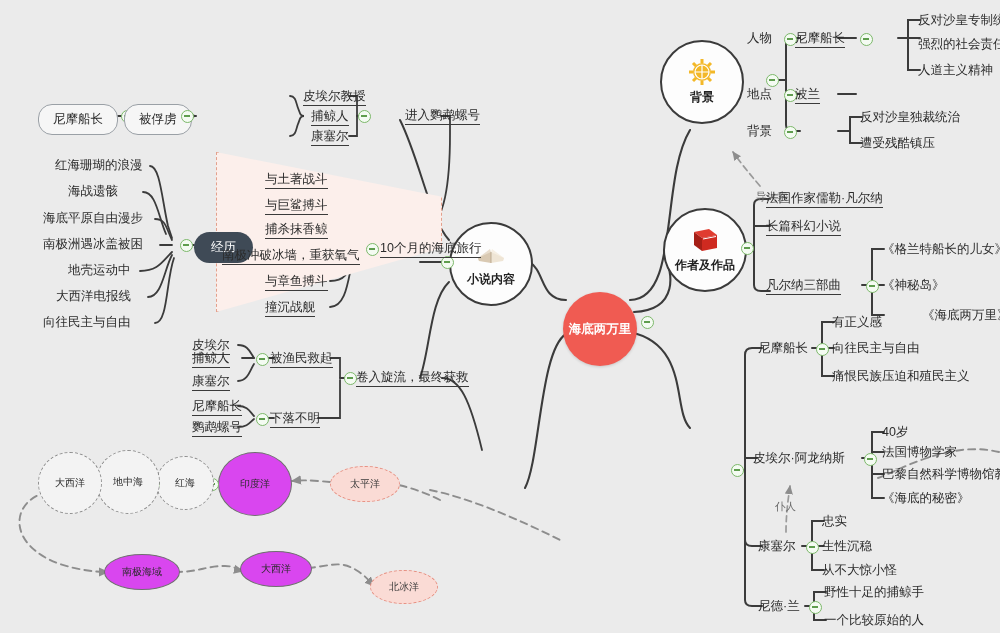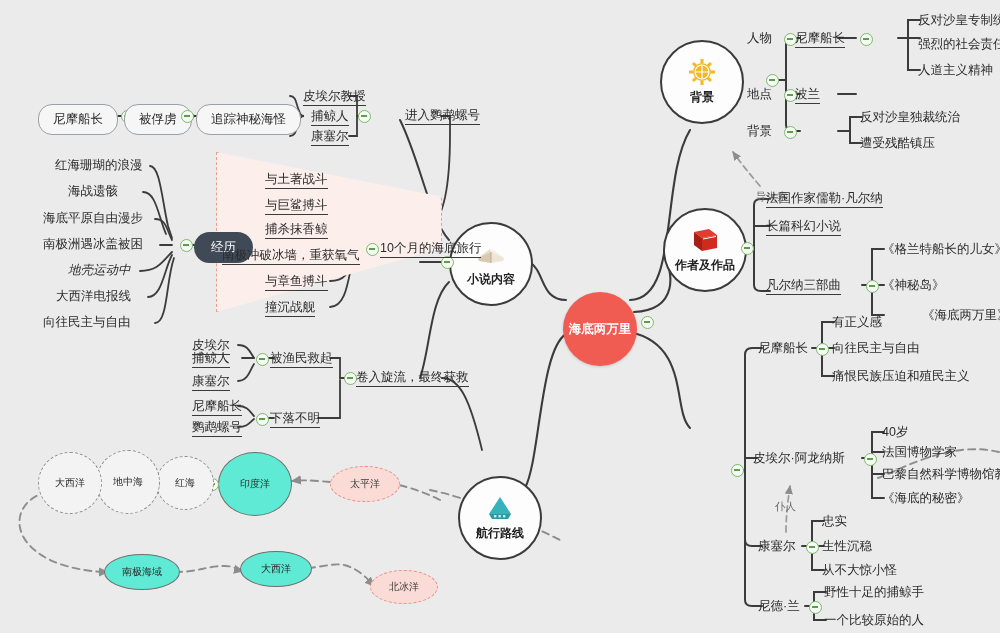--- a/index.html
+++ b/index.html
@@ -45,21 +45,21 @@
     position:absolute;background:#f6f6f6;color:#2b2b2b;font-size:12.5px;
     padding:6px 14px;border-radius:14px;border:1.4px solid #9aa0a6;
   }
 
   
   .ell{
     position:absolute;display:flex;align-items:center;justify-content:center;
     font-size:10px;color:#2b2b2b;border-radius:50%;
     background:#f3f3f3;border:1.6px dashed #8d8d8d;
   }
-  .ell.solid{border-style:solid;background:#5eead4;border-color:#6f6f6f;}
+  .ell.solid{border-style:solid;background:#d946ef;border-color:#6f6f6f;}
   .ell.pinkish{background:#fadbd5;border:1.6px dashed #e79183;color:#3a3a3a;}
 
   
   .groupbox{
     position:absolute;background:#fcefeb;border:1.6px dashed #e3a08c;
   }
 
   
   .tgl{
     position:absolute;width:11px;height:11px;border-radius:50%;
@@ -336,37 +336,36 @@
       </svg>
     </span>
     <span class="lbl">小说内容</span>
   </div>
   <div class="tgl" style="left:441px;top:256px;"></div>
 
   <div class="pill" style="left:38px;top:104px;">尼摩船长</div>
   <div class="tgl" style="left:121px;top:110px;"></div>
   <div class="pill" style="left:124px;top:104px;">被俘虏</div>
   <div class="tgl" style="left:181px;top:110px;"></div>
-  <div class="pill" style="left:196px;top:104px;">追踪神秘海怪</div>
 
   <div class="nd u" style="left:303px;top:90px;">皮埃尔教授</div>
   <div class="nd u" style="left:311px;top:110px;">捕鲸人</div>
   <div class="nd u" style="left:311px;top:130px;">康塞尔</div>
   <div class="tgl" style="left:358px;top:110px;"></div>
   <div class="nd u" style="left:370px;top:109px;margin-left:35px;">进入鹦鹉螺号</div>
 
   <div class="groupbox" style="left:216px;top:152px;width:224px;height:158px;clip-path:polygon(0 0,100% 28%,100% 60%,0 100%);"></div>
 
   <div class="pill-dark" style="left:194px;top:232px;">经历</div>
   <div class="tgl" style="left:180px;top:239px;"></div>
   <div class="nd" style="left:55px;top:159px;">红海珊瑚的浪漫</div>
   <div class="nd" style="left:68px;top:185px;">海战遗骸</div>
   <div class="nd" style="left:43px;top:212px;">海底平原自由漫步</div>
   <div class="nd" style="left:43px;top:238px;">南极洲遇冰盖被困</div>
-  <div class="nd" style="left:68px;top:264px;font-style:italic;">地壳运动中</div>
+  <div class="nd" style="left:68px;top:264px;">地壳运动中</div>
   <div class="nd" style="left:56px;top:290px;">大西洋电报线</div>
   <div class="nd" style="left:43px;top:316px;">向往民主与自由</div>
 
   <div class="nd u" style="left:265px;top:173px;">与土著战斗</div>
   <div class="nd u" style="left:265px;top:199px;">与巨鲨搏斗</div>
   <div class="nd u" style="left:265px;top:223px;">捕杀抹香鲸</div>
   <div class="nd u" style="left:222px;top:249px;">南极冲破冰墙，重获氧气</div>
   <div class="nd u" style="left:265px;top:275px;">与章鱼搏斗</div>
   <div class="nd u" style="left:265px;top:301px;">撞沉战舰</div>
   <div class="tgl" style="left:366px;top:243px;"></div>
@@ -379,34 +378,20 @@
   <div class="nd u" style="left:270px;top:352px;">被渔民救起</div>
 
   <div class="nd u" style="left:192px;top:400px;">尼摩船长</div>
   <div class="nd u" style="left:192px;top:421px;">鹦鹉螺号</div>
   <div class="tgl" style="left:256px;top:413px;"></div>
   <div class="nd u" style="left:270px;top:412px;">下落不明</div>
 
   <div class="tgl" style="left:344px;top:372px;"></div>
   <div class="nd u" style="left:356px;top:371px;text-align:center;">卷入旋流，最终获救</div>
 
-  <div class="circ" style="left:458px;top:476px;">
-    <span class="ico">
-      <svg width="30" height="26" viewBox="0 0 30 26">
-        <path d="M15 2 L26 19 L4 19 Z" fill="#35b2bb"></path>
-        <path d="M4 19 L26 19 L23 24 L7 24 Z" fill="#2a9aa3"></path>
-        <g fill="#bfeff2">
-          <rect x="9" y="20" width="2.4" height="2.4"></rect>
-          <rect x="13.5" y="20" width="2.4" height="2.4"></rect>
-          <rect x="18" y="20" width="2.4" height="2.4"></rect>
-        </g>
-      </svg>
-    </span>
-    <span class="lbl">航行路线</span>
-  </div>
 
   <div class="ell pinkish" style="left:330px;top:466px;width:68px;height:34px;">太平洋</div>
   <div class="ell solid" style="left:218px;top:452px;width:72px;height:62px;">印度洋</div>
   <div class="tgl" style="left:206px;top:478px;"></div>
   <div class="ell" style="left:156px;top:456px;width:56px;height:52px;">红海</div>
   <div class="tgl" style="left:147px;top:478px;"></div>
   <div class="ell" style="left:96px;top:450px;width:62px;height:62px;">地中海</div>
   <div class="tgl" style="left:86px;top:478px;"></div>
   <div class="ell" style="left:38px;top:452px;width:62px;height:60px;">大西洋</div>
   <div class="ell solid" style="left:104px;top:554px;width:74px;height:34px;">南极海域</div>

